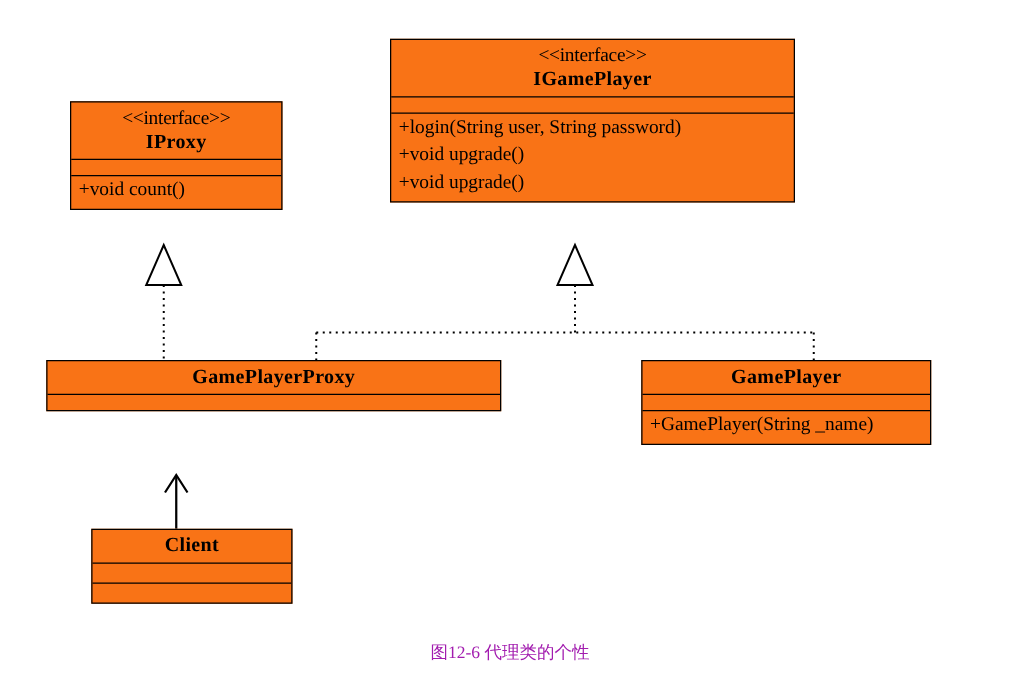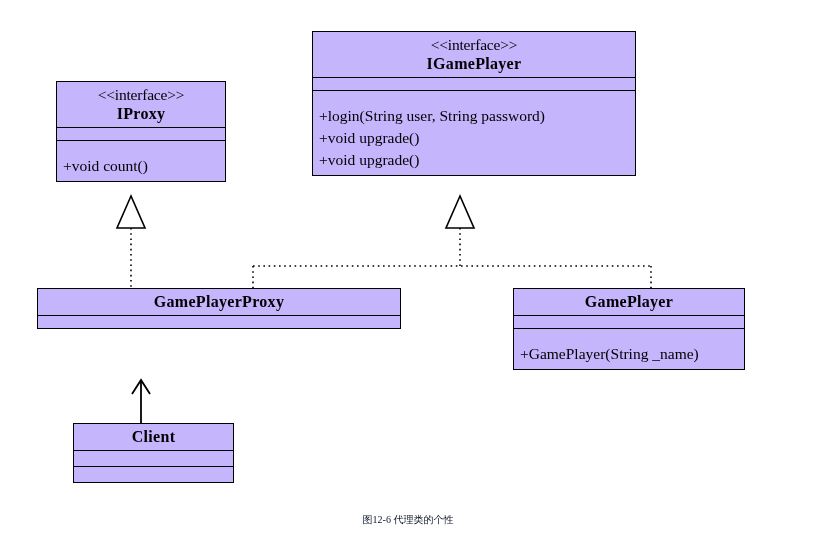--- a/index.html
+++ b/index.html
@@ -29,21 +29,21 @@
     width: 816px;
     height: 548px;
     z-index: 1;
   }
 
   
   .uml-class {
     position: absolute;
     box-sizing: border-box;
     border: 1.4px solid #000000;
-    background: #c4b5fd;
+    background: #f97316;
     z-index: 2;
   }
 
   .compartment {
     box-sizing: border-box;
     padding: 3px 6px;
   }
 
   .compartment.sep {
     border-top: 1.4px solid #000000;
@@ -75,42 +75,42 @@
 
   .member {
     display: block;
     font-size: 15.5px;
     line-height: 1.42;
     white-space: nowrap;
     text-align: left;
   }
 
   .members {
-    padding: 14px 6px 4px 6px;
+    padding: 0 6px 4px 6px;
   }
 
   
   #class-iproxy      { left: 56px;  top: 81px;  width: 170px; }
   #class-igameplayer { left: 312px; top: 31px;  width: 324px; }
   #class-proxy       { left: 37px;  top: 288px; width: 364px; }
   #class-gameplayer  { left: 513px; top: 288px; width: 232px; }
   #class-client      { left: 73px;  top: 423px; width: 161px; }
 
   #class-client .cls-name { font-size: 16px; }
   #class-client .empty-compartment { height: 16px; }
 
   
   #caption {
     position: absolute;
     left: 0;
     top: 513px;
     width: 816px;
     text-align: center;
-    font-size: 10px;
-    color: #0f172a;
+    font-size: 14px;
+    color: #a21caf;
     z-index: 2;
     font-family: "Liberation Serif", "DejaVu Serif", serif;
   }
 </style>
 </head>
 <body>
 
 <div id="canvas">
 
   <svg id="connectors" viewBox="0 0 816 548" width="816" height="548" xmlns="http://www.w3.org/2000/svg">

